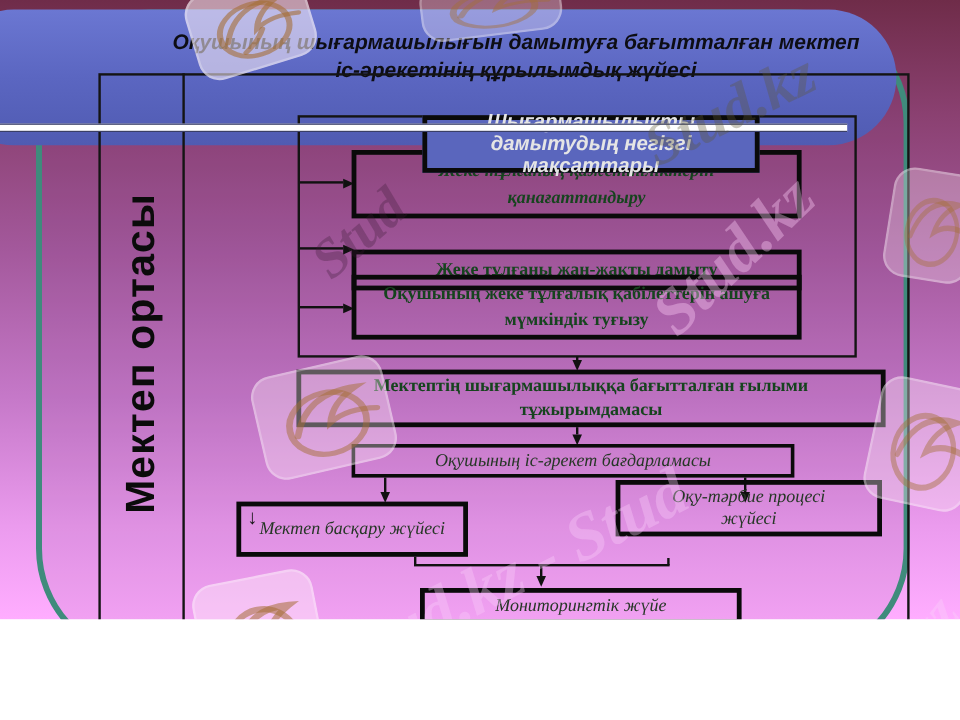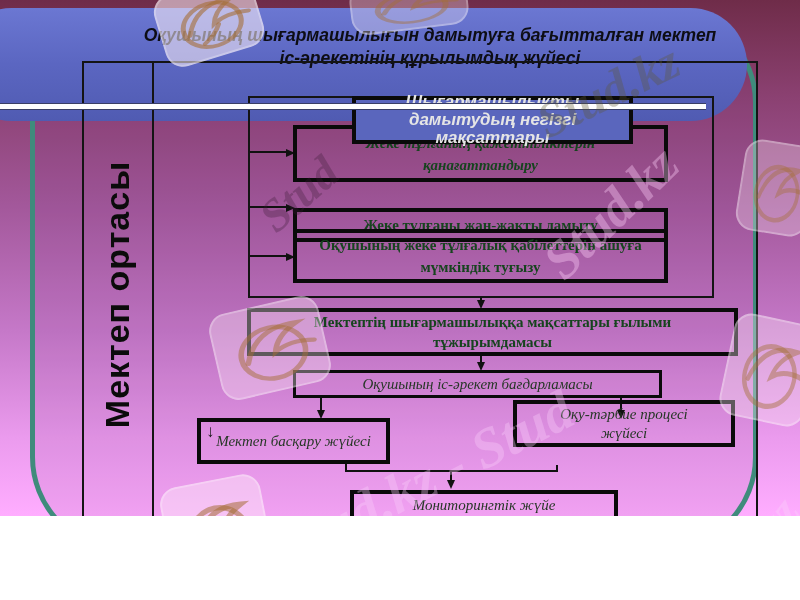--- a/index.html
+++ b/index.html
@@ -137,21 +137,21 @@
     <div class="inner">Жеке тұлғаның қажеттіліктерін қанағаттандыру</div>
   </div>
   <div class="box serif-green goal-2">
     <div class="inner">Жеке тұлғаны жан-жақты дамыту</div>
   </div>
   <div class="box serif-green goal-3">
     <div class="inner">Оқушының жеке тұлғалық қабілеттерін ашуға мүмкіндік туғызу</div>
   </div>
 
   <div class="box serif-green concept">
-    <div class="inner">Мектептің шығармашылыққа мақсаттары ғылыми тұжырымдамасы</div>
+    <div class="inner">Мектептің шығармашылыққа бағытталған ғылыми тұжырымдамасы</div>
   </div>
 
   <div class="box serif-italic program">
     <div class="inner">Оқушының іс-әрекет бағдарламасы</div>
   </div>
 
   <div class="box serif-italic management">
     <span class="dn-arrow">↓</span>
     <div class="inner">Мектеп басқару жүйесі</div>
   </div>

